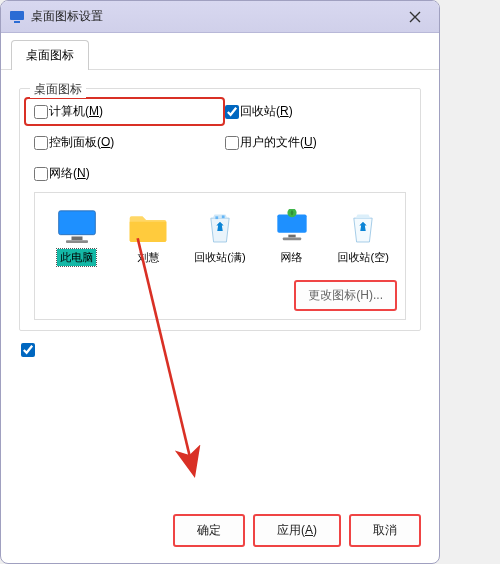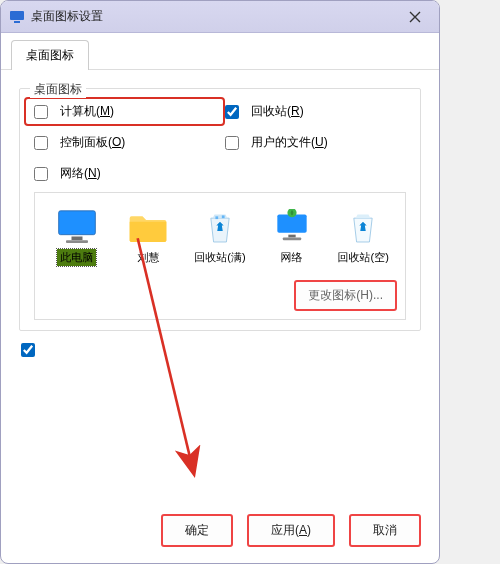--- a/index.html
+++ b/index.html
@@ -79,21 +79,21 @@
 }
 .check-grid {
   display: grid;
   grid-template-columns: 1fr 1fr;
   row-gap: 14px;
   column-gap: 10px;
 }
 .check-item {
   display: flex;
   align-items: center;
-  gap: 12px;
+  gap: 1px;
 }
 .check-item input[type=checkbox] {
   width: 14px; height: 14px;
   accent-color: #0067c0;
 }
 .check-item .lbl u { text-decoration: underline; }
 .highlight-red {
   border: 2px solid #d93025;
   border-radius: 4px;
   padding: 4px 8px;
@@ -117,21 +117,21 @@
   width: 80px;
   display: flex;
   flex-direction: column;
   align-items: center;
   gap: 4px;
   padding: 4px 2px;
   cursor: pointer;
 }
 .icon-item.selected .icon-label {
   outline: 1px dotted #555;
-  background: #4d7c0f;
+  background: #14b8a6;
 }
 .icon-img { width: 44px; height: 36px; display: flex; align-items: center; justify-content: center; }
 .icon-label { font-size: 11px; padding: 1px 3px; text-align: center; }
 
 .panel-btns {
   margin-top: auto;
   display: flex;
   justify-content: flex-end;
   gap: 8px;
   padding-top: 10px;
@@ -150,21 +150,21 @@
   display: flex;
   align-items: center;
   gap: 6px;
   padding: 12px 2px;
 }
 .allow-row input { width: 14px; height: 14px; accent-color: #0067c0; }
 
 .footer {
   display: flex;
   justify-content: flex-end;
-  gap: 14px;
+  gap: 8px;
   padding: 12px 18px 16px 18px;
   align-items: flex-end;
 }
 .footer .btn { padding: 6px 22px; color: #222; }
 
 
 .arrow-overlay {
   position: absolute;
   left: 0; top: 0; width: 100%; height: 100%;
   pointer-events: none;

